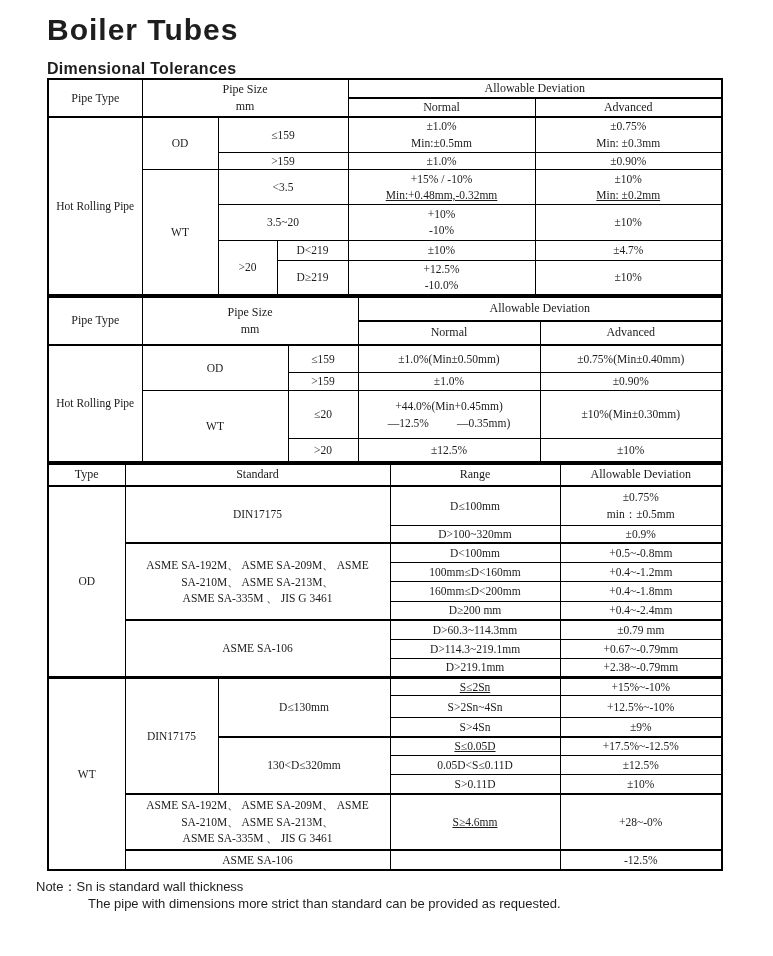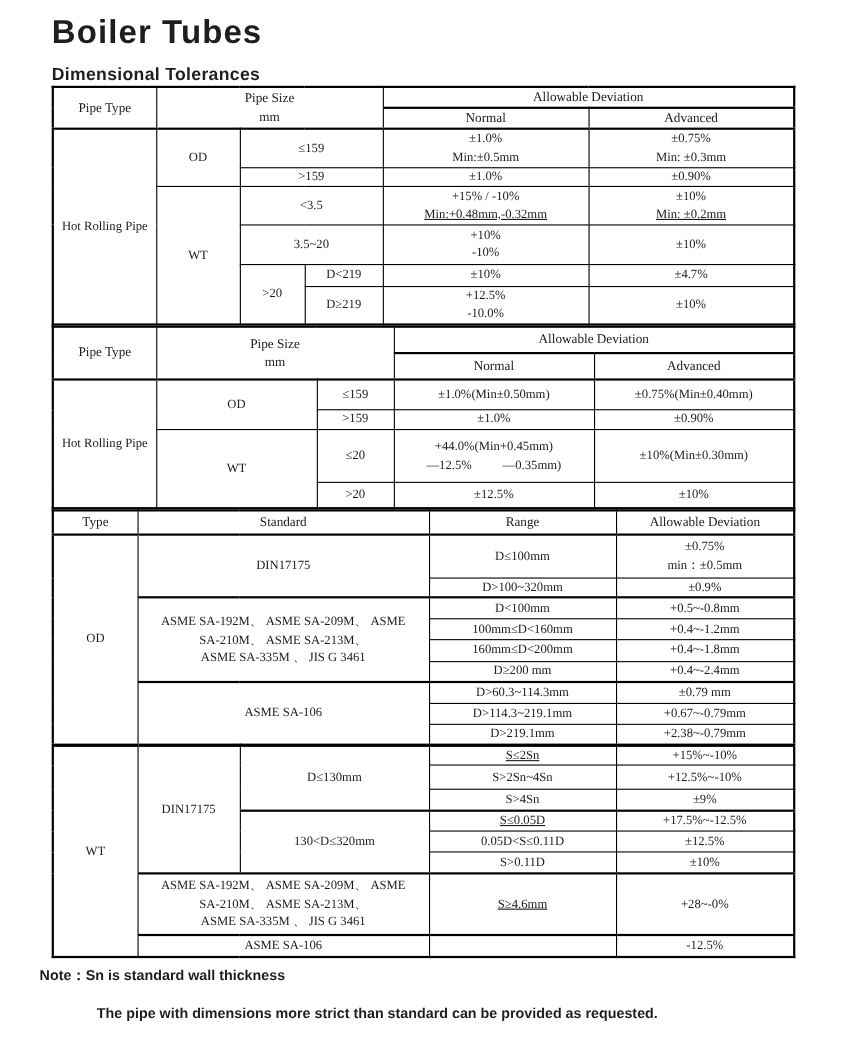--- a/index.html
+++ b/index.html
@@ -25,24 +25,24 @@
   table.tbl td{
     border:1px solid #000;text-align:center;vertical-align:middle;
     font-size:11.5px;line-height:1.42;padding:0;overflow:hidden;color:#1b1b1b;
   }
   tr.h td{font-size:12px;}
   .bb2{border-bottom-width:2px !important;}
   .bb3{border-bottom-width:3px !important;}
   .ul{text-decoration:underline;}
   .split{display:flex;justify-content:center;gap:28px;}
   .note{
-    font-family:"Liberation Sans",sans-serif;font-weight:700;font-size:13px;
+    font-family:"Liberation Sans",sans-serif;font-weight:400;font-size:13px;
     margin:7px 0 0 36px;color:#1e1e1e;
   }
-  .note2{margin:17px 0 0 88px;}
+  .note2{margin:0 0 0 88px;}
 </style>
 </head>
 <body>
 
 <div class="title">Boiler Tubes</div>
 <div class="subtitle">Dimensional Tolerances</div>
 
 <table class="tbl t1">
   <colgroup>
     <col style="width:94px">

